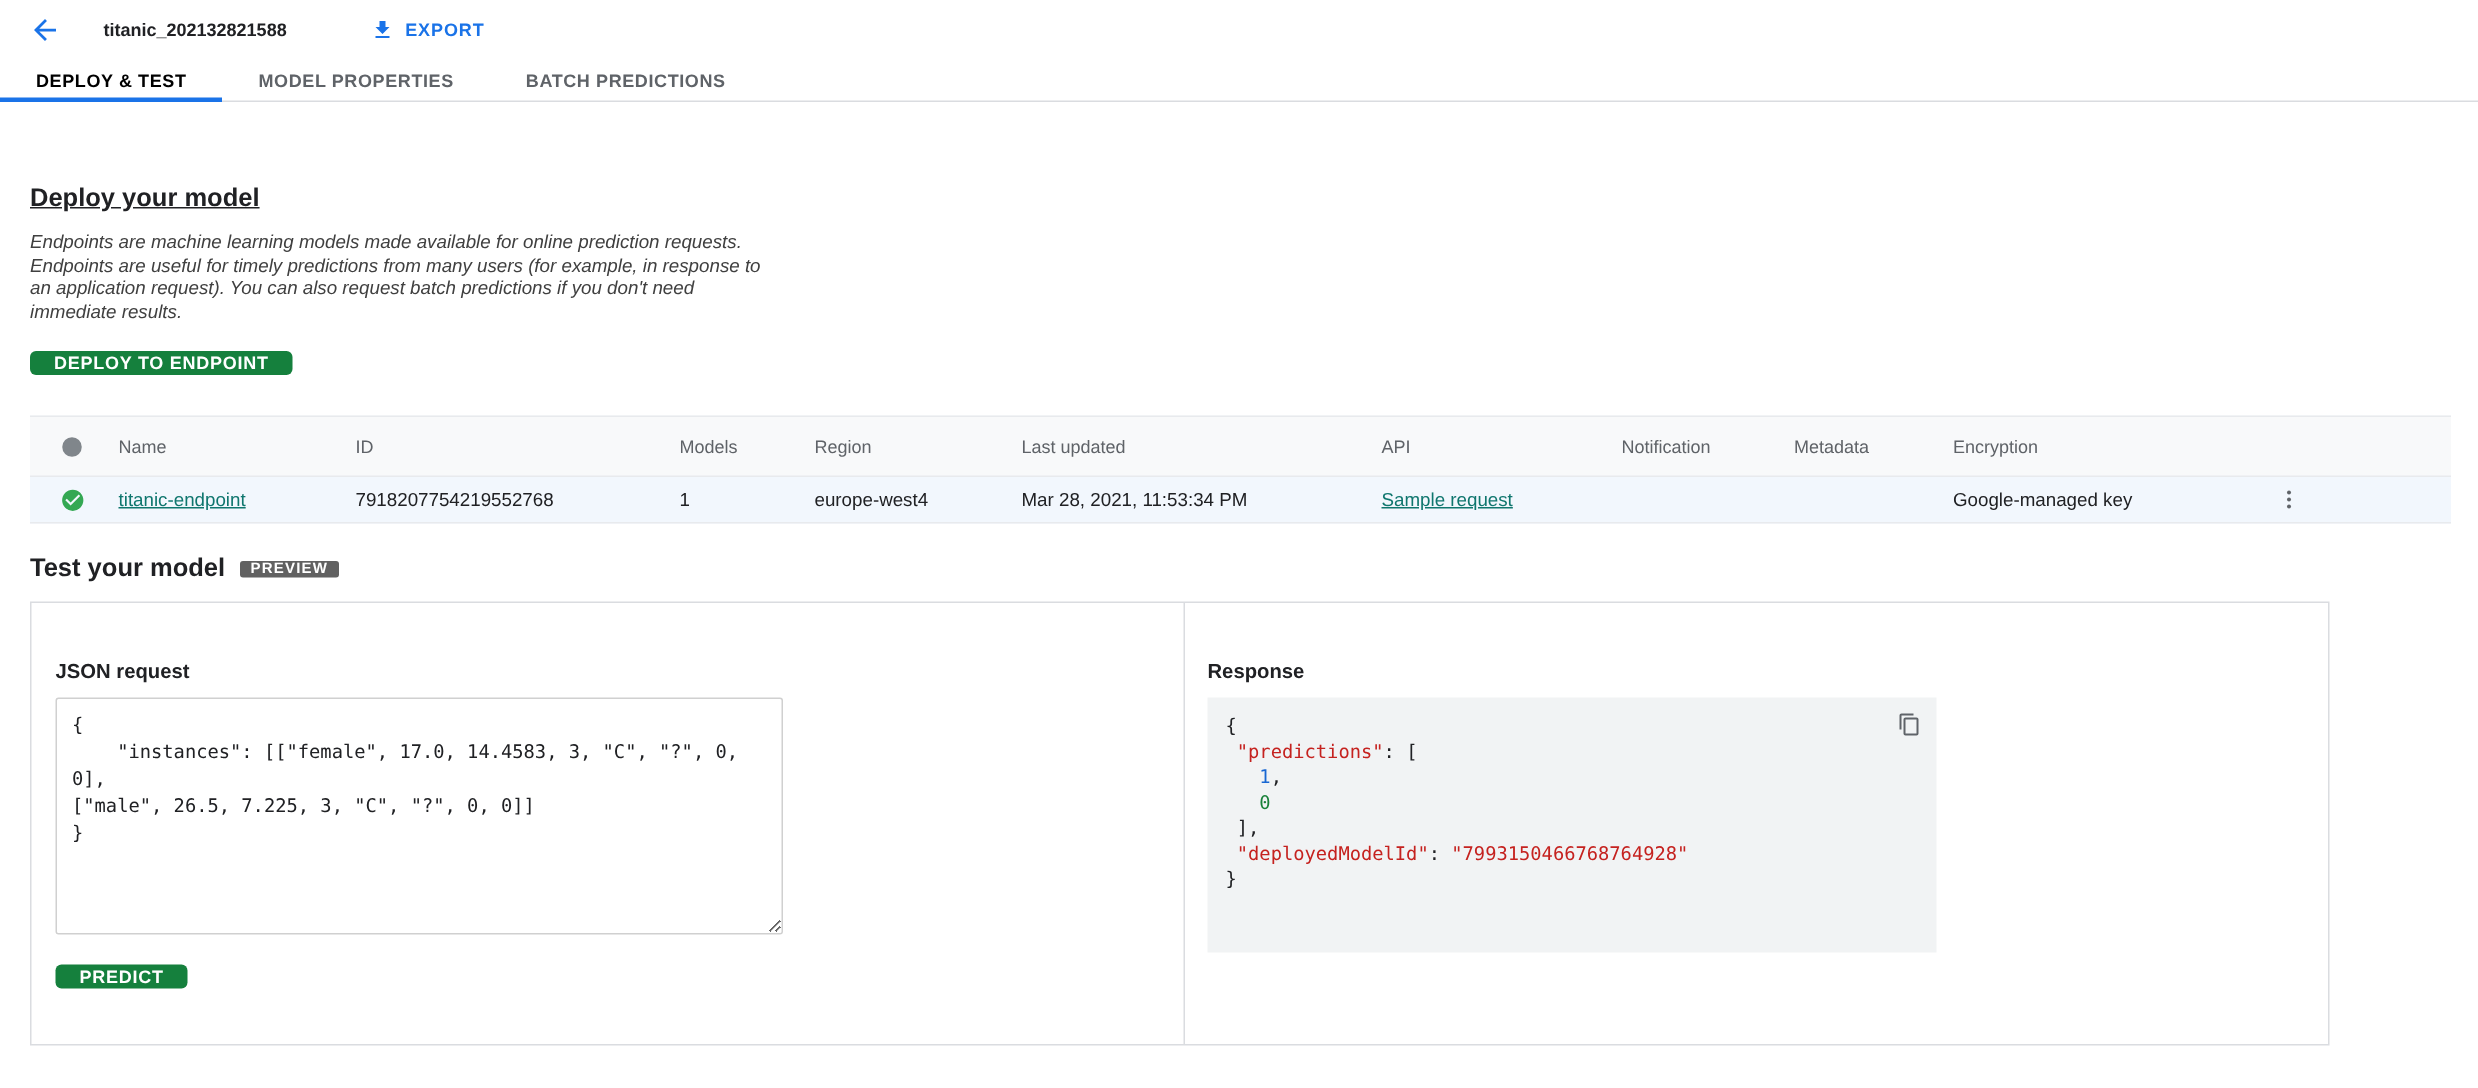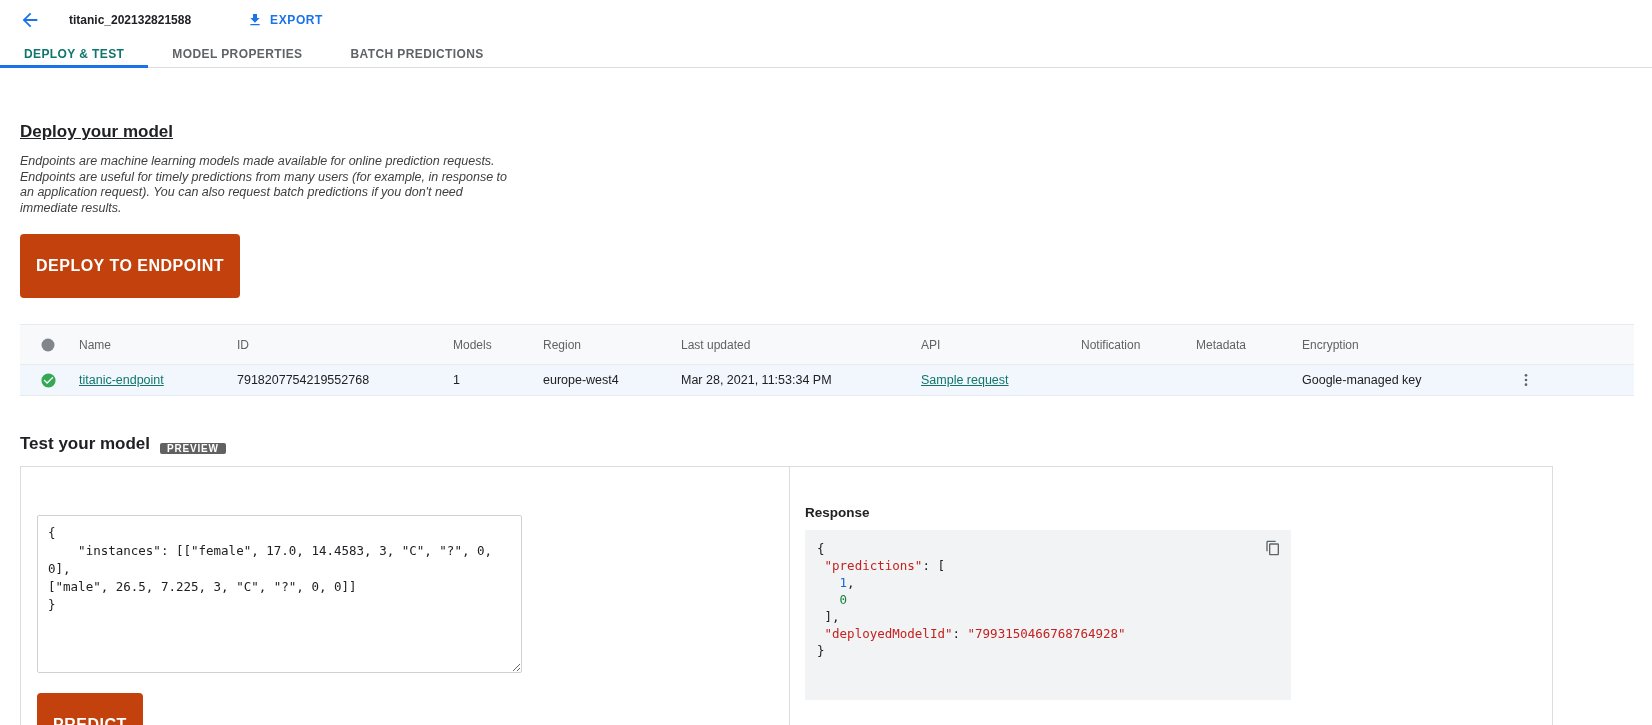--- a/index.html
+++ b/index.html
@@ -16,50 +16,50 @@
     display: flex; align-items: center; justify-content: center; border-radius: 50%; }
   .page-title { font-size: 12px; font-weight: bold; margin-left: 25px; color: #202124; }
   .export-btn { display: flex; align-items: center; gap: 7px; margin-left: 56px;
     border: none; background: transparent; color: #1a73e8; font-weight: bold;
     font-size: 12px; letter-spacing: 0.6px; cursor: pointer; font-family: inherit; }
 
   
   .tabs { display: flex; border-bottom: 1px solid #dadce0; height: 28px; }
   .tab { padding: 0 24px; display: flex; align-items: center; font-size: 12px; font-weight: bold;
     letter-spacing: 0.4px; color: #5f6368; cursor: pointer; position: relative; white-space: nowrap; }
-  .tab.active { color: #0f766e; justify-content: flex-end; }
+  .tab.active { color: #000000; justify-content: flex-end; }
   .tab.active::after { content: ""; position: absolute; left: 0; right: 0; bottom: -1px; height: 3px; background: #1a73e8; }
 
   .content { padding: 0 18px 0 20px; }
 
   .section-title { font-size: 17px; font-weight: bold; color: #202124; }
   .deploy-title { margin-top: 54px; text-decoration: underline; }
   .deploy-desc { margin-top: 12px; max-width: 500px; font-size: 12.5px; line-height: 15.5px; color: #404040; font-style: italic; }
 
-  .primary-btn { background: #c2410c; color: #fff; border: none; border-radius: 4px;
-    font-size: 16px; font-weight: bold; letter-spacing: 0.5px; padding: 23px 16px;
+  .primary-btn { background: #15803d; color: #fff; border: none; border-radius: 4px;
+    font-size: 12px; font-weight: bold; letter-spacing: 0.5px; padding: 1px 16px;
     cursor: pointer; font-family: inherit; }
   .deploy-btn { margin-top: 18px; }
 
   
   .endpoints-table { margin-top: 26px; }
   .t-head, .t-row { display: grid;
     grid-template-columns: 56px 158px 216px 90px 138px 240px 160px 115px 106px 1fr 130px;
     align-items: center; }
   .t-head { background: #f8f9fa; height: 41px; border-top: 1px solid #e8eaed; border-bottom: 1px solid #e8eaed;
     color: #5f6368; font-size: 12px; }
   .t-row { background: #f2f7fd; height: 31px; border-bottom: 1px solid #e8eaed; font-size: 12.5px; color: #202124; }
   .t-cell { padding-left: 3px; overflow: hidden; white-space: nowrap; text-overflow: ellipsis; }
   .c-status { display: flex; justify-content: center; padding-left: 0; }
   .c-menu { display: flex; justify-content: flex-start; padding-left: 12px; }
   .link { color: #0f766e; text-decoration: underline; cursor: pointer; }
   .icon-btn { background: none; border: none; cursor: pointer; padding: 2px; display: flex; align-items: center; justify-content: center; }
 
   
-  .test-heading-row { margin-top: 38px; display: flex; align-items: flex-end; gap: 10px; }
+  .test-heading-row { margin-top: 20px; display: flex; align-items: center; gap: 10px; }
   .preview-badge { background: #616161; color: #fff; font-size: 10px; font-weight: bold;
     letter-spacing: 0.8px; padding: 0 7px; border-radius: 2px; }
 
   .test-panel { margin-top: 12px; width: 1533px; min-height: 296px; border: 1px solid #dadce0; display: flex; }
   .panel-left { width: 768px; padding: 38px 16px 18px; }
   .panel-right { flex: 1; border-left: 1px solid #dadce0; padding: 38px 15px 18px; }
   .panel-label { font-size: 13.5px; font-weight: bold; color: #202124; }
 
   .json-input { display: block; margin-top: 10px; width: 485px; height: 158px; resize: both;
     border: 1px solid #d0d0d0; border-radius: 2px; padding: 8px 10px;
@@ -162,20 +162,21 @@
     </div>
   </section>
 
   <div class="test-heading-row">
     <h2 class="section-title">Test your model</h2>
     <span class="preview-badge">PREVIEW</span>
   </div>
 
   <section class="test-panel">
     <div class="panel-left">
+      <h3 class="panel-label">JSON request</h3>
       <textarea class="json-input" spellcheck="false" style="">{
     "instances": [["female", 17.0, 14.4583, 3, "C", "?", 0, 0],
 ["male", 26.5, 7.225, 3, "C", "?", 0, 0]]
 }</textarea>
       <button class="primary-btn predict-btn">PREDICT</button>
     </div>
     <div class="panel-right">
       <h3 class="panel-label">Response</h3>
       <div class="response-box">
         <button class="icon-btn copy-btn">

